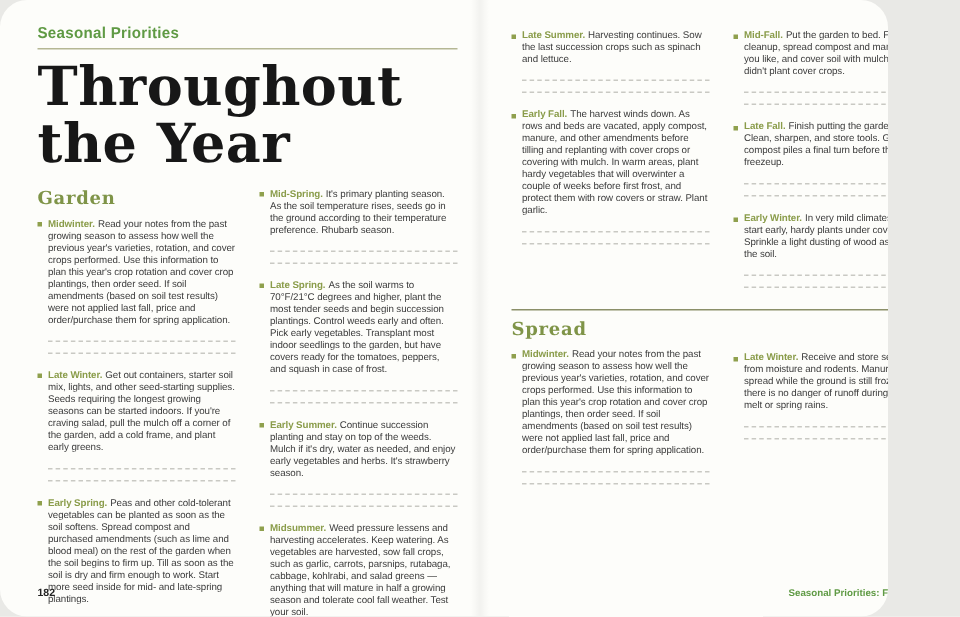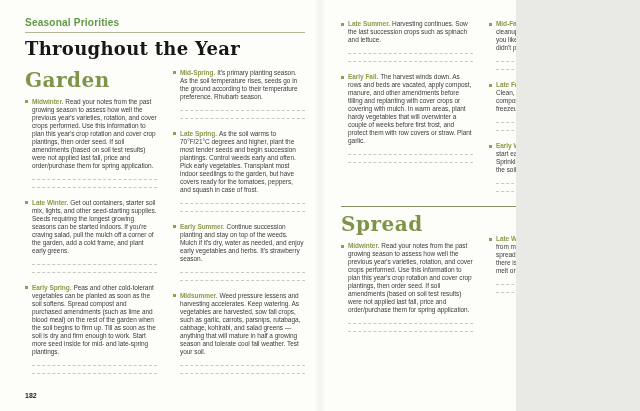--- a/index.html
+++ b/index.html
@@ -1,42 +1,43 @@
 <!DOCTYPE html>
 <html><head>
 <meta charset="utf-8">
 <style>
   html,body{margin:0;padding:0;background:#e9e9e6;}
   .spread{
-    width:516px;height:411px;position:relative;display:flex;
+    width:592px;height:411px;position:relative;display:flex;
     background:#fdfdfa;
     font-family:"Liberation Sans", sans-serif;
     color:#3c3c3c;
     overflow:hidden;
+    border-radius:18px;
   }
   .spread::after{ 
     content:"";position:absolute;left:314px;top:0;width:12px;height:100%;
     background:linear-gradient(to right,rgba(0,0,0,0) 0%,rgba(0,0,0,0.045) 50%,rgba(0,0,0,0) 100%);
     pointer-events:none;
   }
   .page{width:320px;height:411px;box-sizing:border-box;position:relative;}
   .page-left{padding:16px 14px 0 25px;}
   .page-right{padding:20px 18px 0 22px;}
 
   .eyebrow{
     color:#5f9a44;font-size:10.5px;font-weight:bold;letter-spacing:0.2px;
     transform:scaleX(0.96);transform-origin:left;
   }
   .eyebrow-rule{border:none;border-top:1px solid #b5b794;margin:4px 0 0 0;}
   .main-title{
     font-family:"DejaVu Serif", serif;font-weight:bold;color:#171717;
-    font-size:18px;letter-spacing:0.3px;margin:7px 0 10px 0;line-height:1.05;
+    font-size:36px;letter-spacing:0.3px;margin:7px 0 10px 0;line-height:1.05;
   }
   .section-heading{
-    font-family:"DejaVu Serif", serif;color:#7f9448;font-size:20px;
+    font-family:"DejaVu Serif", serif;color:#7f9448;font-size:12px;
     letter-spacing:0.5px;margin:0 0 7px 0;line-height:1.1;
   }
   .cols{display:flex;gap:16px;align-items:flex-start;}
   .col{width:132px;flex:0 0 132px;}
 
   .entry{position:relative;padding-left:7px;margin:0 0 2px 0;}
   .bullet{
     position:absolute;left:0;top:2.5px;width:3px;height:3px;background:#8fa04d;
   }
   .entry p{margin:0;font-size:6.5px;line-height:8px;letter-spacing:-0.05px;}

